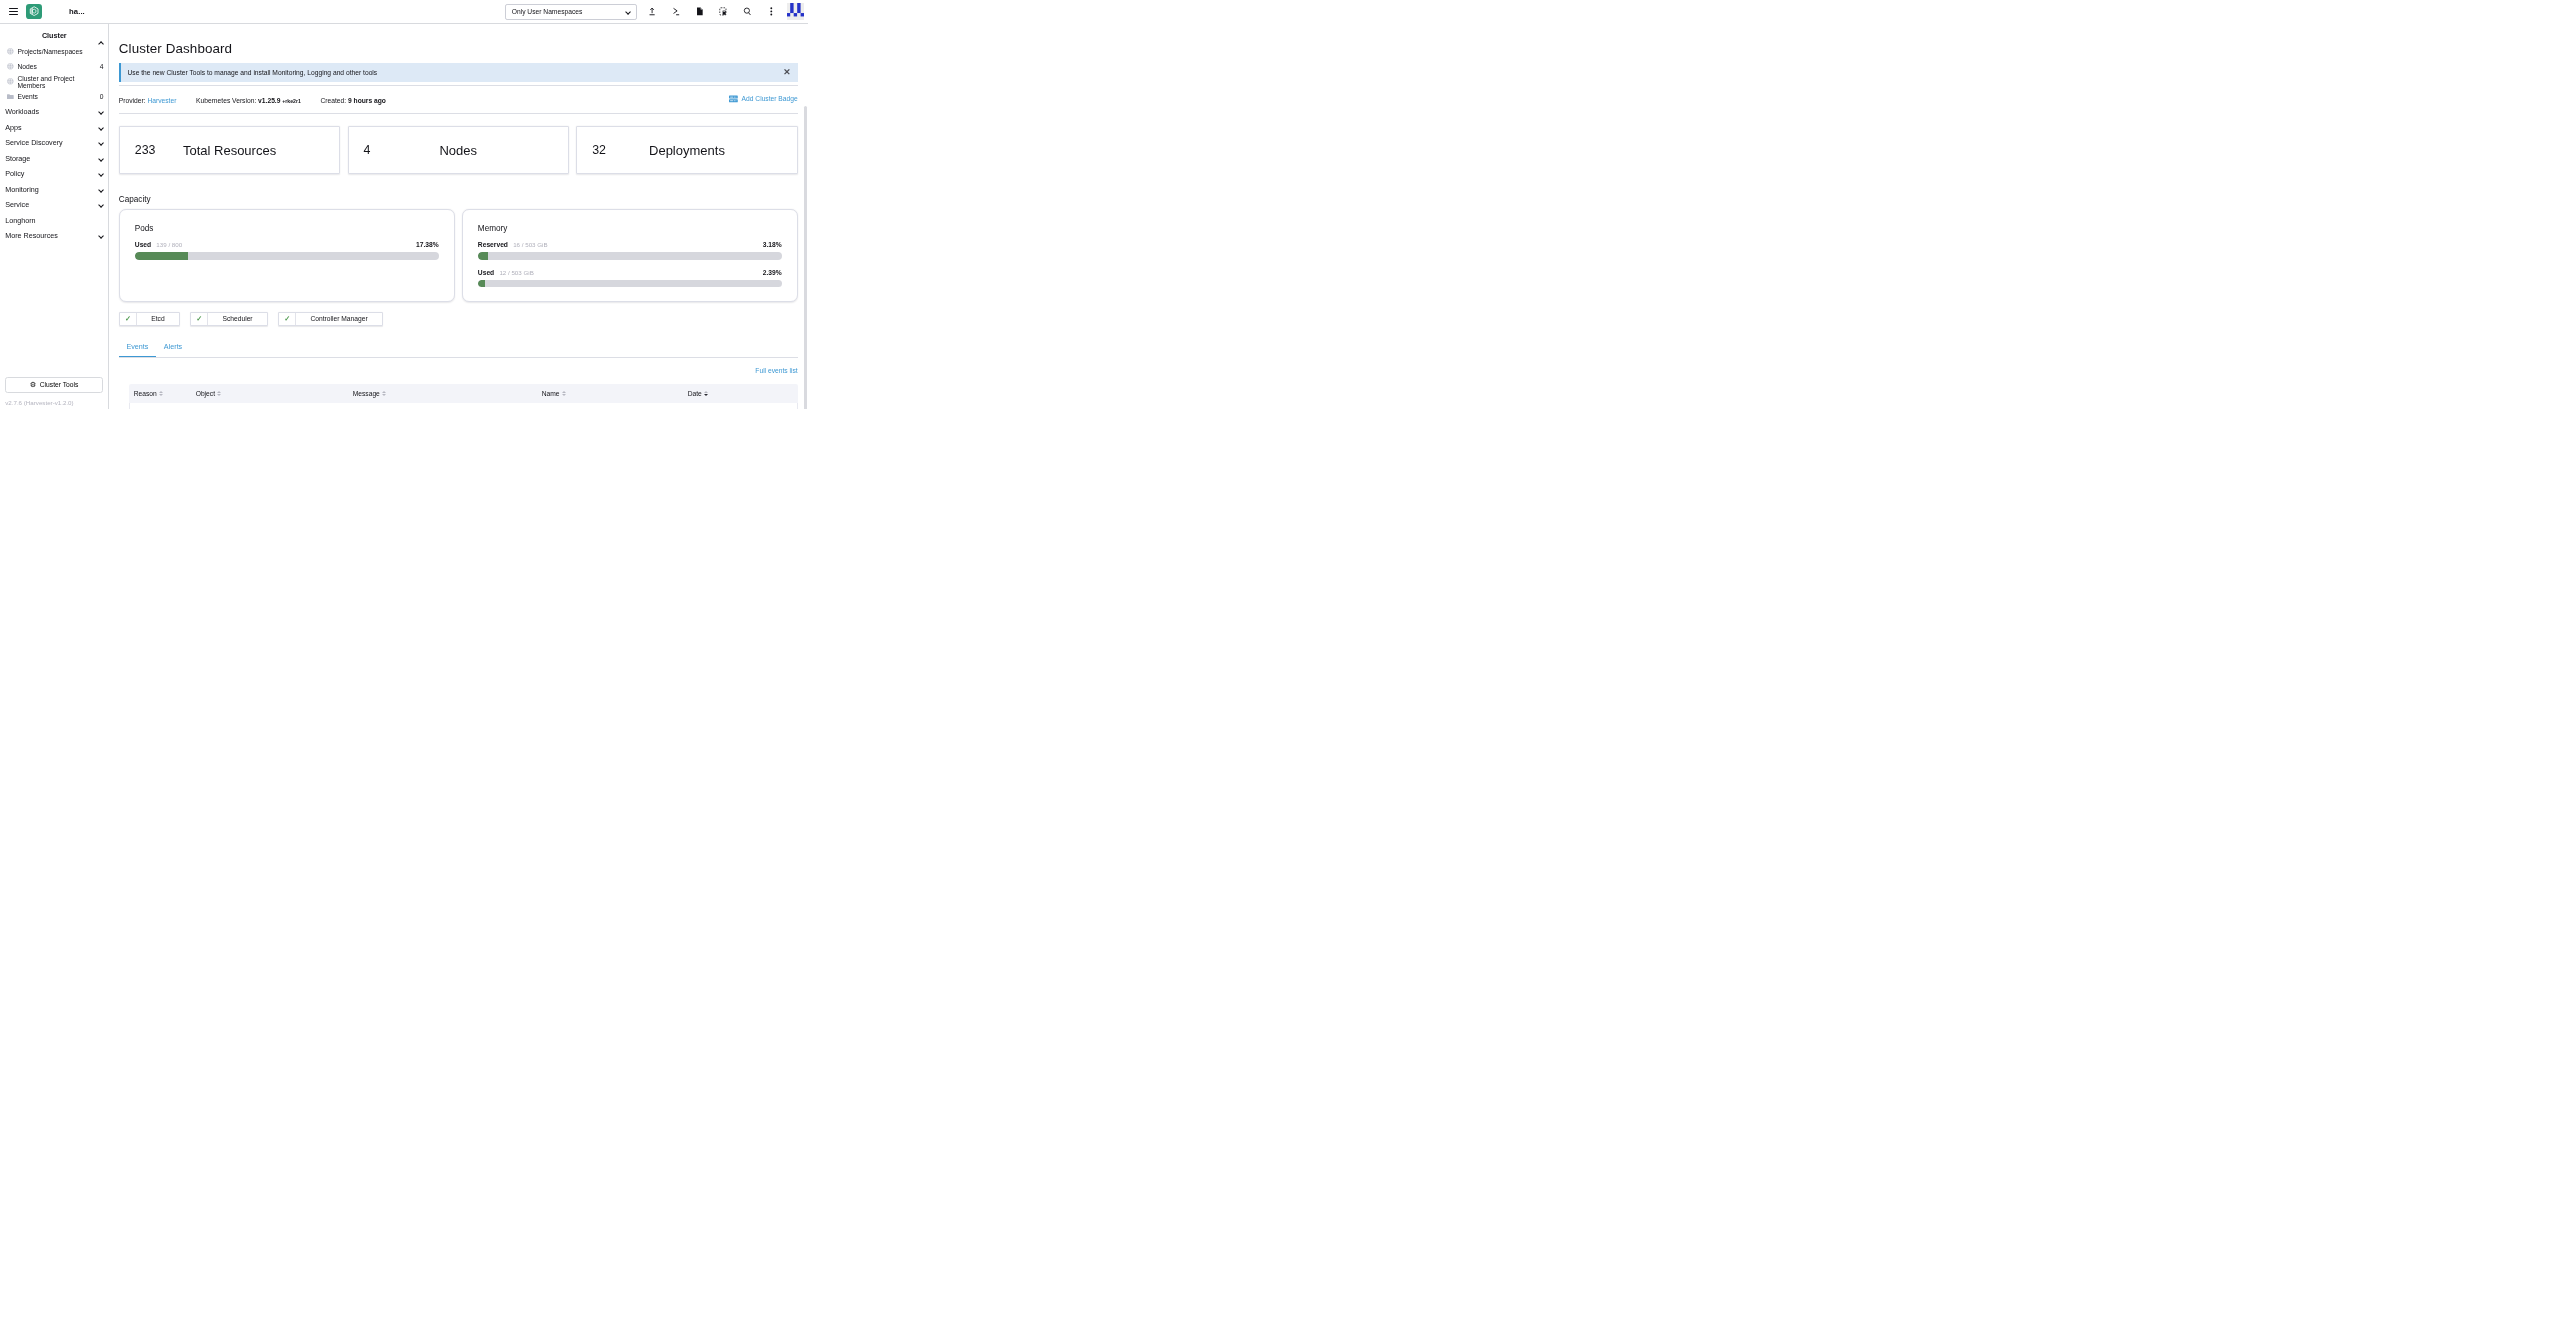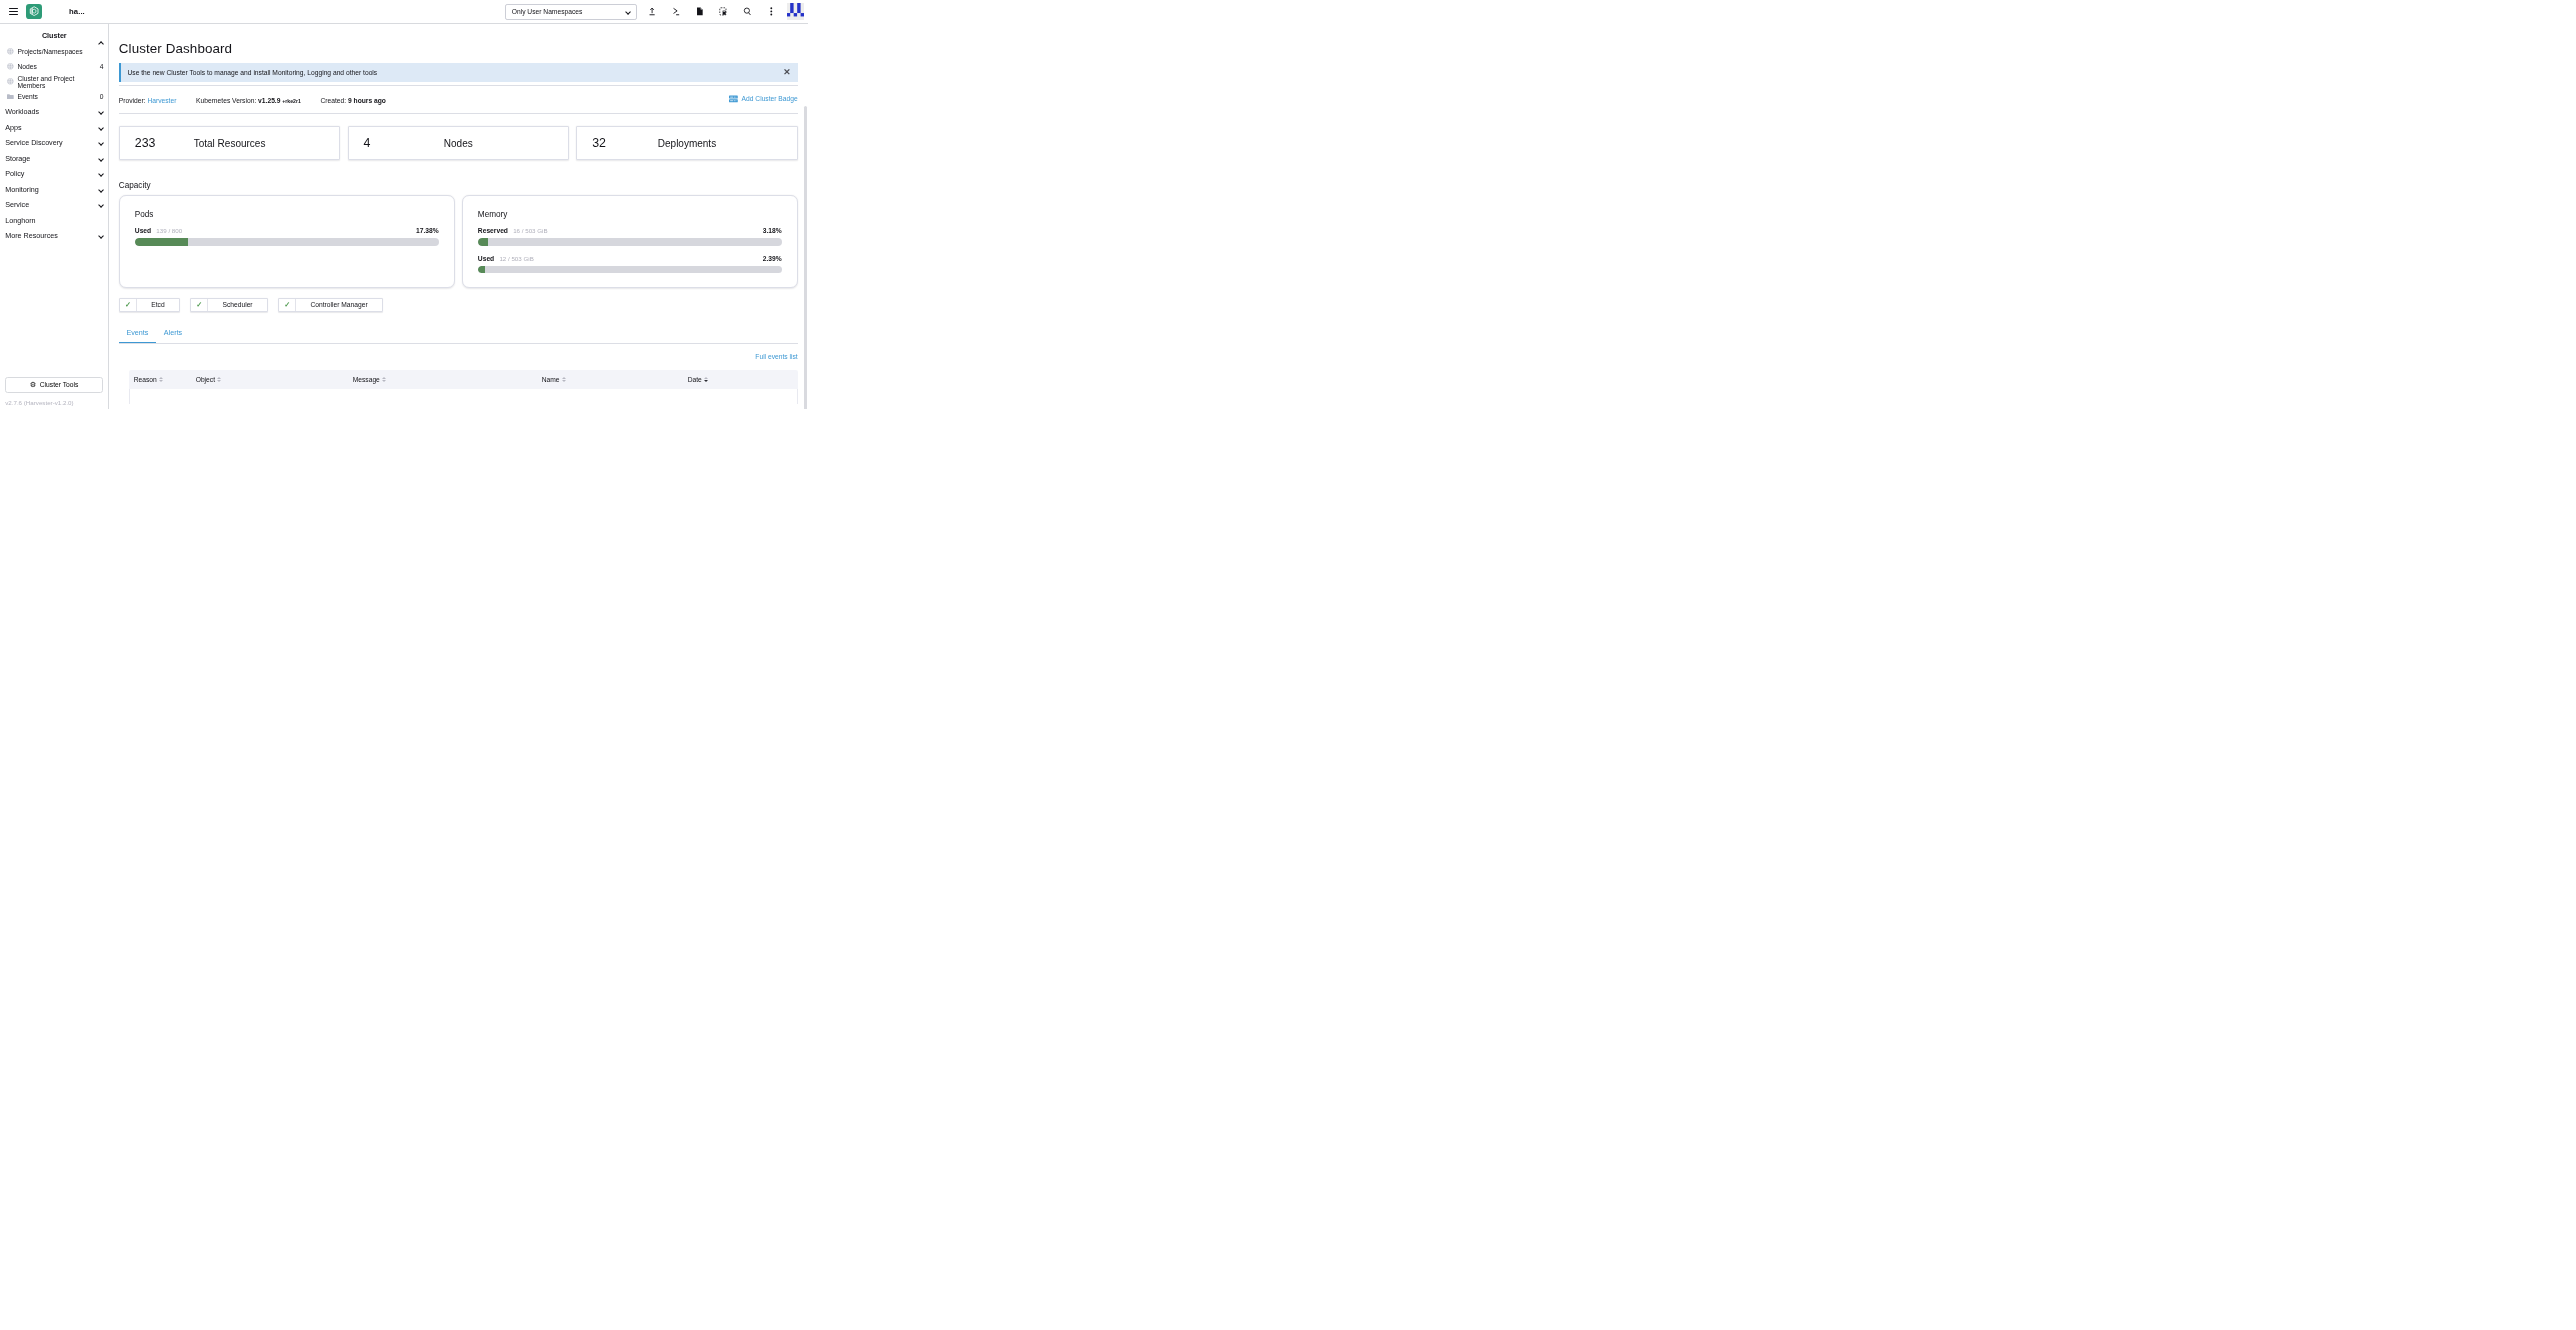--- a/index.html
+++ b/index.html
@@ -61,25 +61,25 @@
   .meta-item { margin-right:19.6px; }
   .meta-item b { font-weight:700; }
   .meta-item .sup { font-size:5.2px; font-weight:700; }
   .link { color:#3d98d3; text-decoration:none; cursor:pointer; }
   .badge-link { margin-left:auto; margin-right:0; display:flex; align-items:center; gap:3.1px;
     font-size:6.7px; }
   .hr2 { border:none; border-top:0.5px solid #dcdee5; margin-top:9.3px; }
 
   
   .stats { display:flex; gap:7.2px; margin-top:12px; }
-  .stat-card { flex:1; height:34px; border:0.5px solid #dcdee7; border-radius:1px;
+  .stat-card { flex:1; height:48px; border:0.5px solid #dcdee7; border-radius:1px;
     box-shadow:0 0.5px 1.5px rgba(30,30,50,.10); position:relative; display:flex; align-items:center;
     background:#fff; }
   .stat-card .num { font-size:12.4px; padding-left:15px; }
-  .stat-card .lab { position:absolute; left:0; right:0; text-align:center; font-size:10px; }
+  .stat-card .lab { position:absolute; left:0; right:0; text-align:center; font-size:13px; }
 
   
   .cap-head { margin-top:20.6px; font-size:8.2px; }
   .caps { display:flex; gap:7.2px; margin-top:5.7px; }
   .cap-card { flex:1; height:93px; border:0.5px solid #dcdee7; border-radius:7px;
     box-shadow:0 0.5px 1.5px rgba(30,30,50,.10); padding:14px 15px 0 15px; background:#fff; }
   .cap-title { font-size:8.2px; }
   .cap-row-head { display:flex; align-items:baseline; margin-top:7.7px; }
   .cap-label { font-size:6.7px; font-weight:700; }
   .cap-detail { font-size:6.2px; color:#b0b0bb; margin-left:5.2px; }

